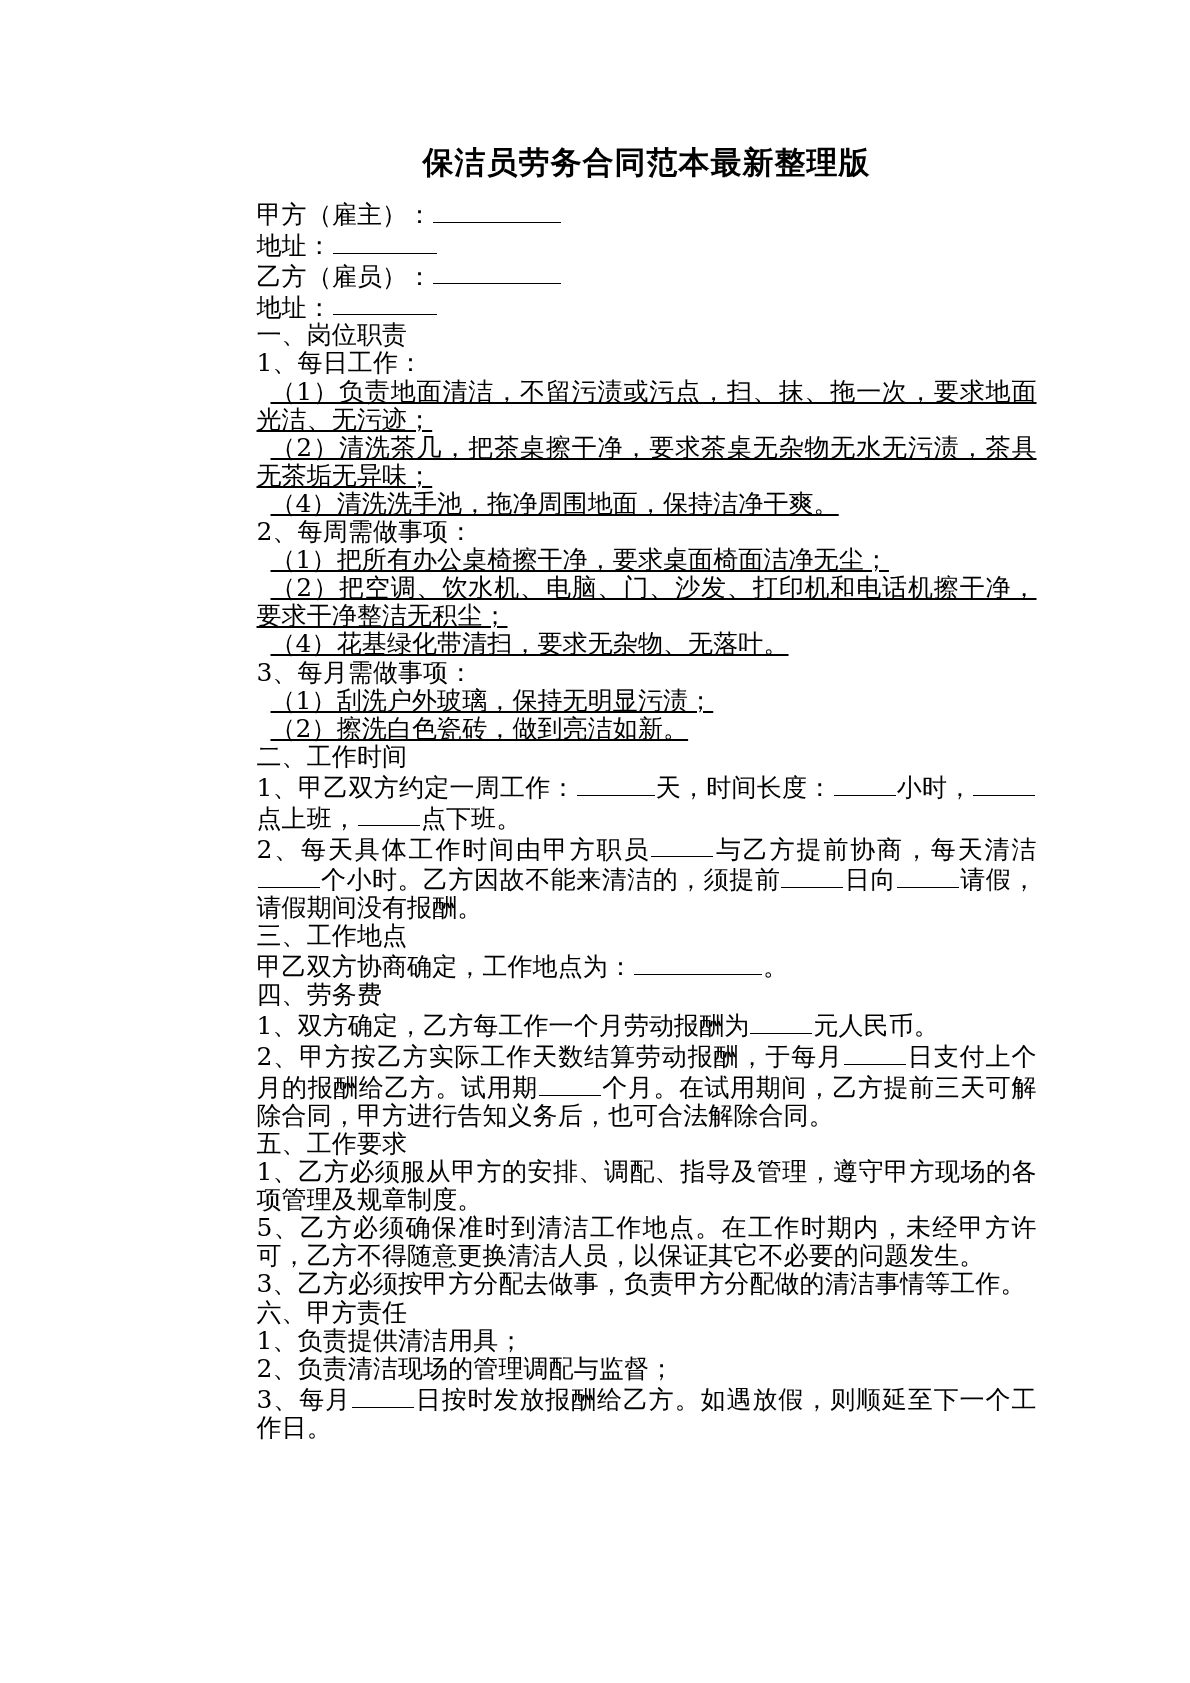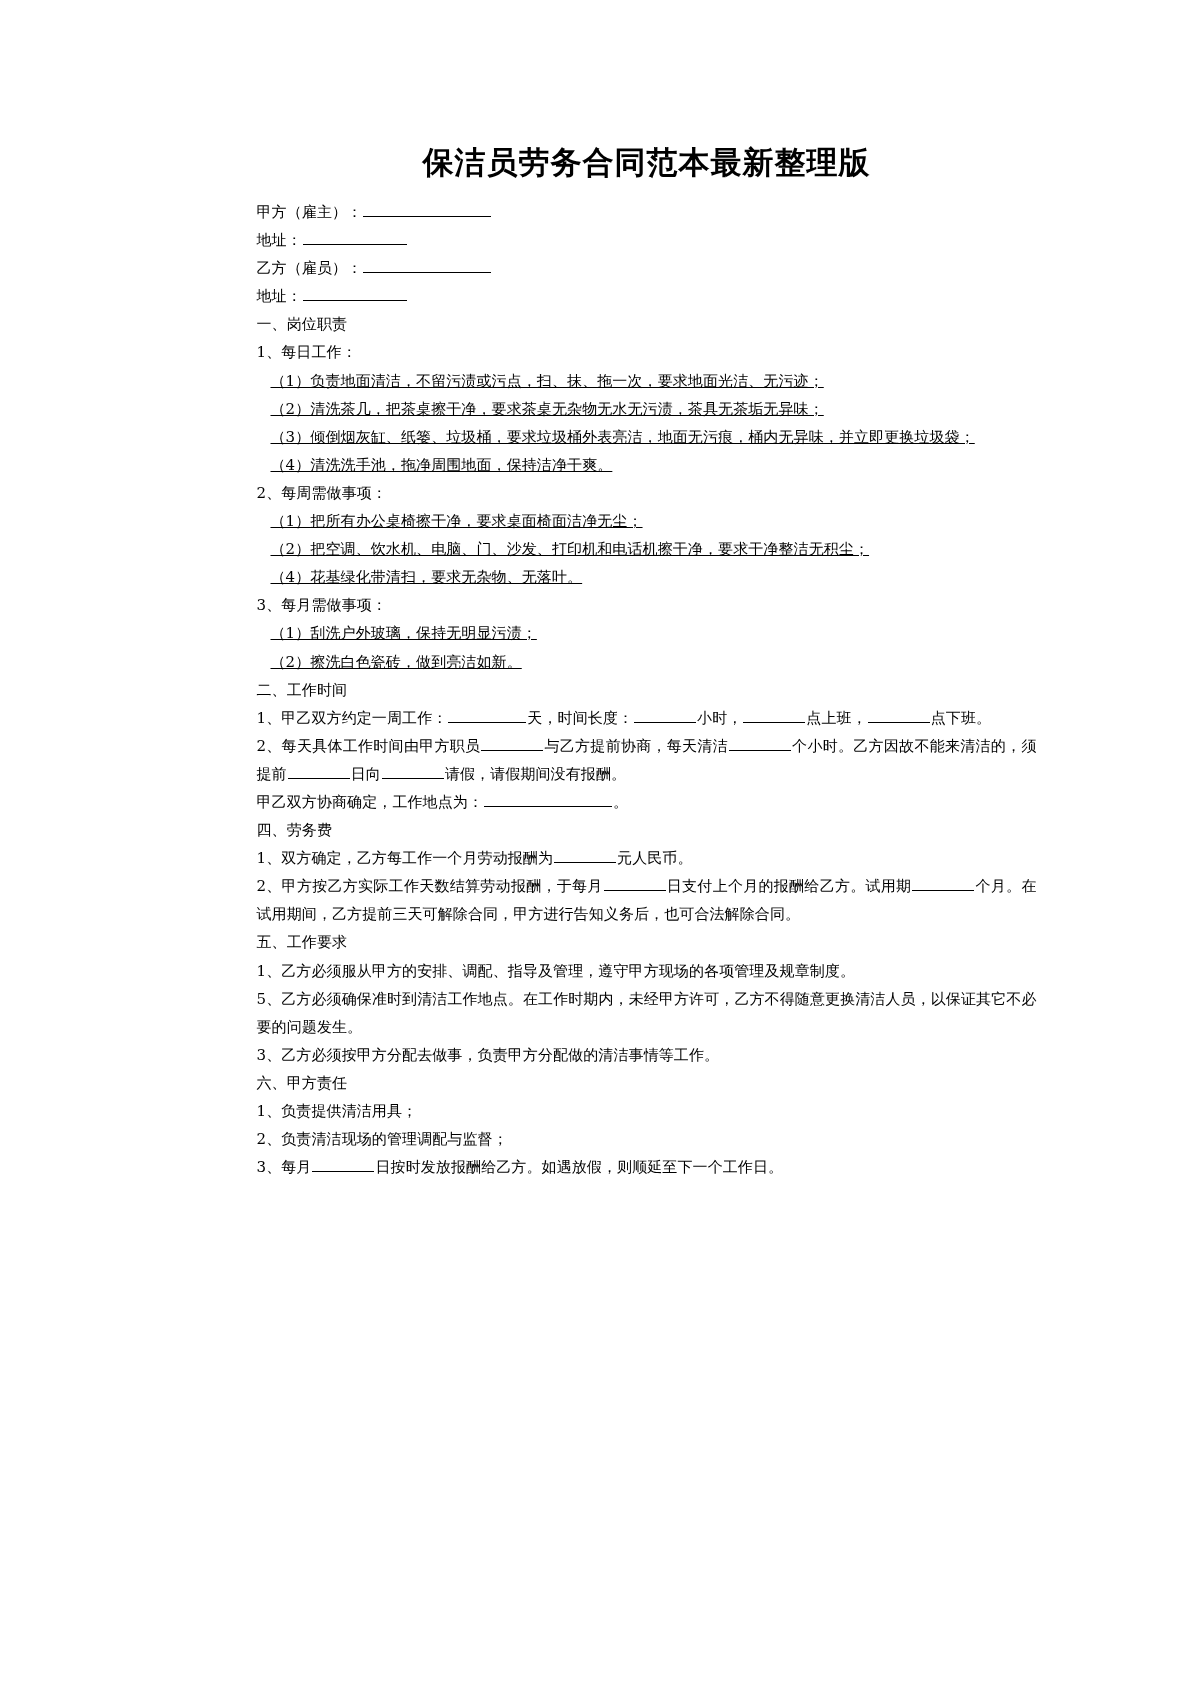--- a/index.html
+++ b/index.html
@@ -28,21 +28,21 @@
     font-family: "DejaVu Serif", "Liberation Serif", serif;
     font-weight: bold;
     font-size: 31px;
     line-height: 44px;
     text-align: center;
     letter-spacing: 1px;
     margin: 0 0 14px 0;
     white-space: nowrap;
   }
   .line {
-    font-size: 15px;
+    font-size: 25px;
     line-height: 28.1px;
     text-align: justify;
     text-justify: inter-character;
     margin: 0;
     word-break: break-all;
     letter-spacing: 0.1px;
   }
   
   .line.ind {
     text-indent: 14px;
@@ -74,36 +74,36 @@
 
     <p class="line"><span>乙方（雇员）：</span><span class="blank b-xl"></span></p>
 
     <p class="line"><span>地址：</span><span class="blank b-lg"></span></p>
 
 
     <p class="line">一、岗位职责</p>
     <p class="line">1、每日工作：</p>
     <p class="line ind">（1）负责地面清洁，不留污渍或污点，扫、抹、拖一次，要求地面光洁、无污迹；</p>
     <p class="line ind">（2）清洗茶几，把茶桌擦干净，要求茶桌无杂物无水无污渍，茶具无茶垢无异味；</p>
-    <p class="line ind">（3）倾倒烟灰缸、纸篓、垃圾桶，要求垃圾桶外表亮洁，地面无污痕，桶内无异味，并立即更换垃圾袋；</p>
     <p class="line ind">（4）清洗洗手池，拖净周围地面，保持洁净干爽。</p>
     <p class="line">2、每周需做事项：</p>
     <p class="line ind">（1）把所有办公桌椅擦干净，要求桌面椅面洁净无尘；</p>
     <p class="line ind">（2）把空调、饮水机、电脑、门、沙发、打印机和电话机擦干净，要求干净整洁无积尘；</p>
     <p class="line ind">（4）花基绿化带清扫，要求无杂物、无落叶。</p>
     <p class="line">3、每月需做事项：</p>
     <p class="line ind">（1）刮洗户外玻璃，保持无明显污渍；</p>
     <p class="line ind">（2）擦洗白色瓷砖，做到亮洁如新。</p>
 
     <p class="line">二、工作时间</p>
 
     <p class="line"><span>1、甲乙双方约定一周工作：</span><span class="blank b-md"></span><span>天，时间长度：</span><span class="blank b-sm"></span><span>小时，</span><span class="blank b-sm"></span><span>点上班，</span><span class="blank b-sm"></span><span>点下班。</span></p>
 
     <p class="line"><span>2、每天具体工作时间由甲方职员</span><span class="blank b-sm"></span><span>与乙方提前协商，每天清洁</span><span class="blank b-sm"></span><span>个小时。乙方因故不能来清洁的，须提前</span><span class="blank b-sm"></span><span>日向</span><span class="blank b-sm"></span><span>请假，请假期间没有报酬。</span></p>
 
+    <p class="line">三、工作地点</p>
     <p class="line"><span>甲乙双方协商确定，工作地点为：</span><span class="blank b-xl"></span><span>。</span></p>
 
     <p class="line">四、劳务费</p>
 
     <p class="line"><span>1、双方确定，乙方每工作一个月劳动报酬为</span><span class="blank b-sm"></span><span>元人民币。</span></p>
 
     <p class="line"><span>2、甲方按乙方实际工作天数结算劳动报酬，于每月</span><span class="blank b-sm"></span><span>日支付上个月的报酬给乙方。试用期</span><span class="blank b-sm"></span><span>个月。在试用期间，乙方提前三天可解除合同，甲方进行告知义务后，也可合法解除合同。</span></p>
 
     <p class="line">五、工作要求</p>
     <p class="line">1、乙方必须服从甲方的安排、调配、指导及管理，遵守甲方现场的各项管理及规章制度。</p>

